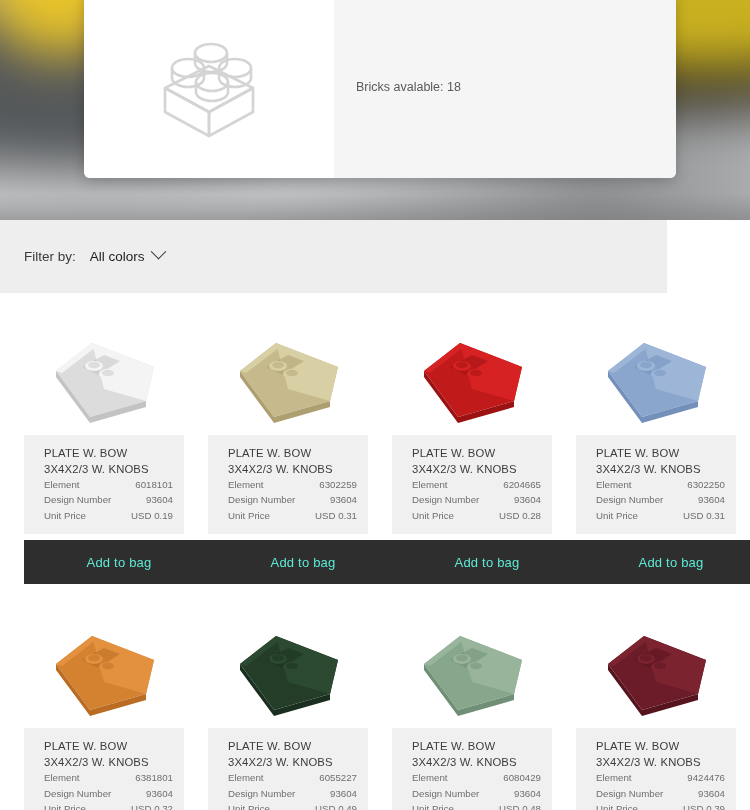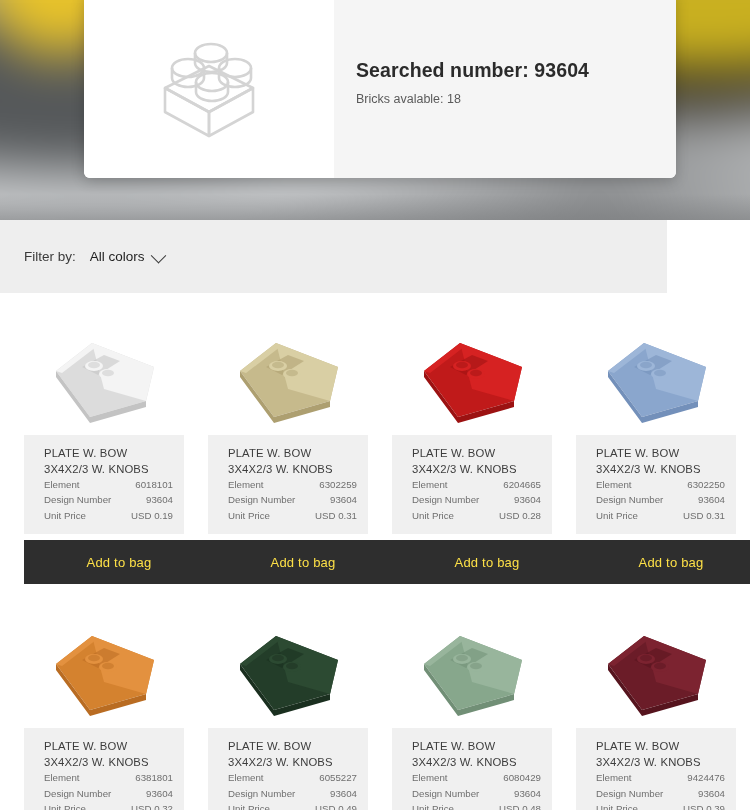--- a/index.html
+++ b/index.html
@@ -79,21 +79,21 @@
     display: flex; align-items: center;
   }
   .filter-left {
     display: flex; align-items: center;
     margin-left: 24px;
     font-size: 13.5px;
     color: #333333;
   }
   .filter-label { color: #3a3a3a; }
   .filter-select {
-    display: flex; align-items: flex-end; gap: 8px;
+    display: flex; align-items: flex-start; gap: 8px;
     margin-left: 14px;
     cursor: pointer;
     color: #1f1f1f;
   }
   .chev {
     width: 11px; height: 11px;
     border-right: 1.6px solid #3a3a3a;
     border-bottom: 1.6px solid #3a3a3a;
     transform: rotate(45deg) translate(-2px,-2px);
   }
@@ -149,21 +149,21 @@
     line-height: 1.48;
     margin-top: 1px;
   }
   .spec:first-of-type { margin-top: 7px; }
   .spec .k { color: #6f6f6f; }
   .spec .v { color: #6f6f6f; }
   .btn-bag {
     width: 190px; height: 44px;
     margin-top: 6px;
     background: #2e2e2e;
-    color: #fde047;
+    color: #5eead4;
     border: none;
     font-family: "Liberation Sans", sans-serif;
     font-size: 13px;
     letter-spacing: .2px;
     cursor: pointer;
   }
 </style>
 </head>
 <body>
 
@@ -187,21 +187,20 @@
           <ellipse cx="71" cy="52" rx="16" ry="9"></ellipse>
           <path d="M55 52 L55 62 M87 52 L87 62"></path>
           <path d="M55 62 a16 9 0 0 0 32 0"></path>
           <ellipse cx="94" cy="38" rx="16" ry="9"></ellipse>
           <path d="M78 38 L78 48 M110 38 L110 48"></path>
           <path d="M78 48 a16 9 0 0 0 32 0"></path>
         </g>
       </svg>
     </div>
     <div class="result-info">
-      <div class="result-title">Searched number: 93604</div>
       <div class="result-sub">Bricks avalable: 18</div>
     </div>
   </div>
 </div>
 
 <div class="filter-bar">
   <div class="filter-left">
     <span class="filter-label">Filter by:</span>
     <span class="filter-select">
       <span>All colors</span>

